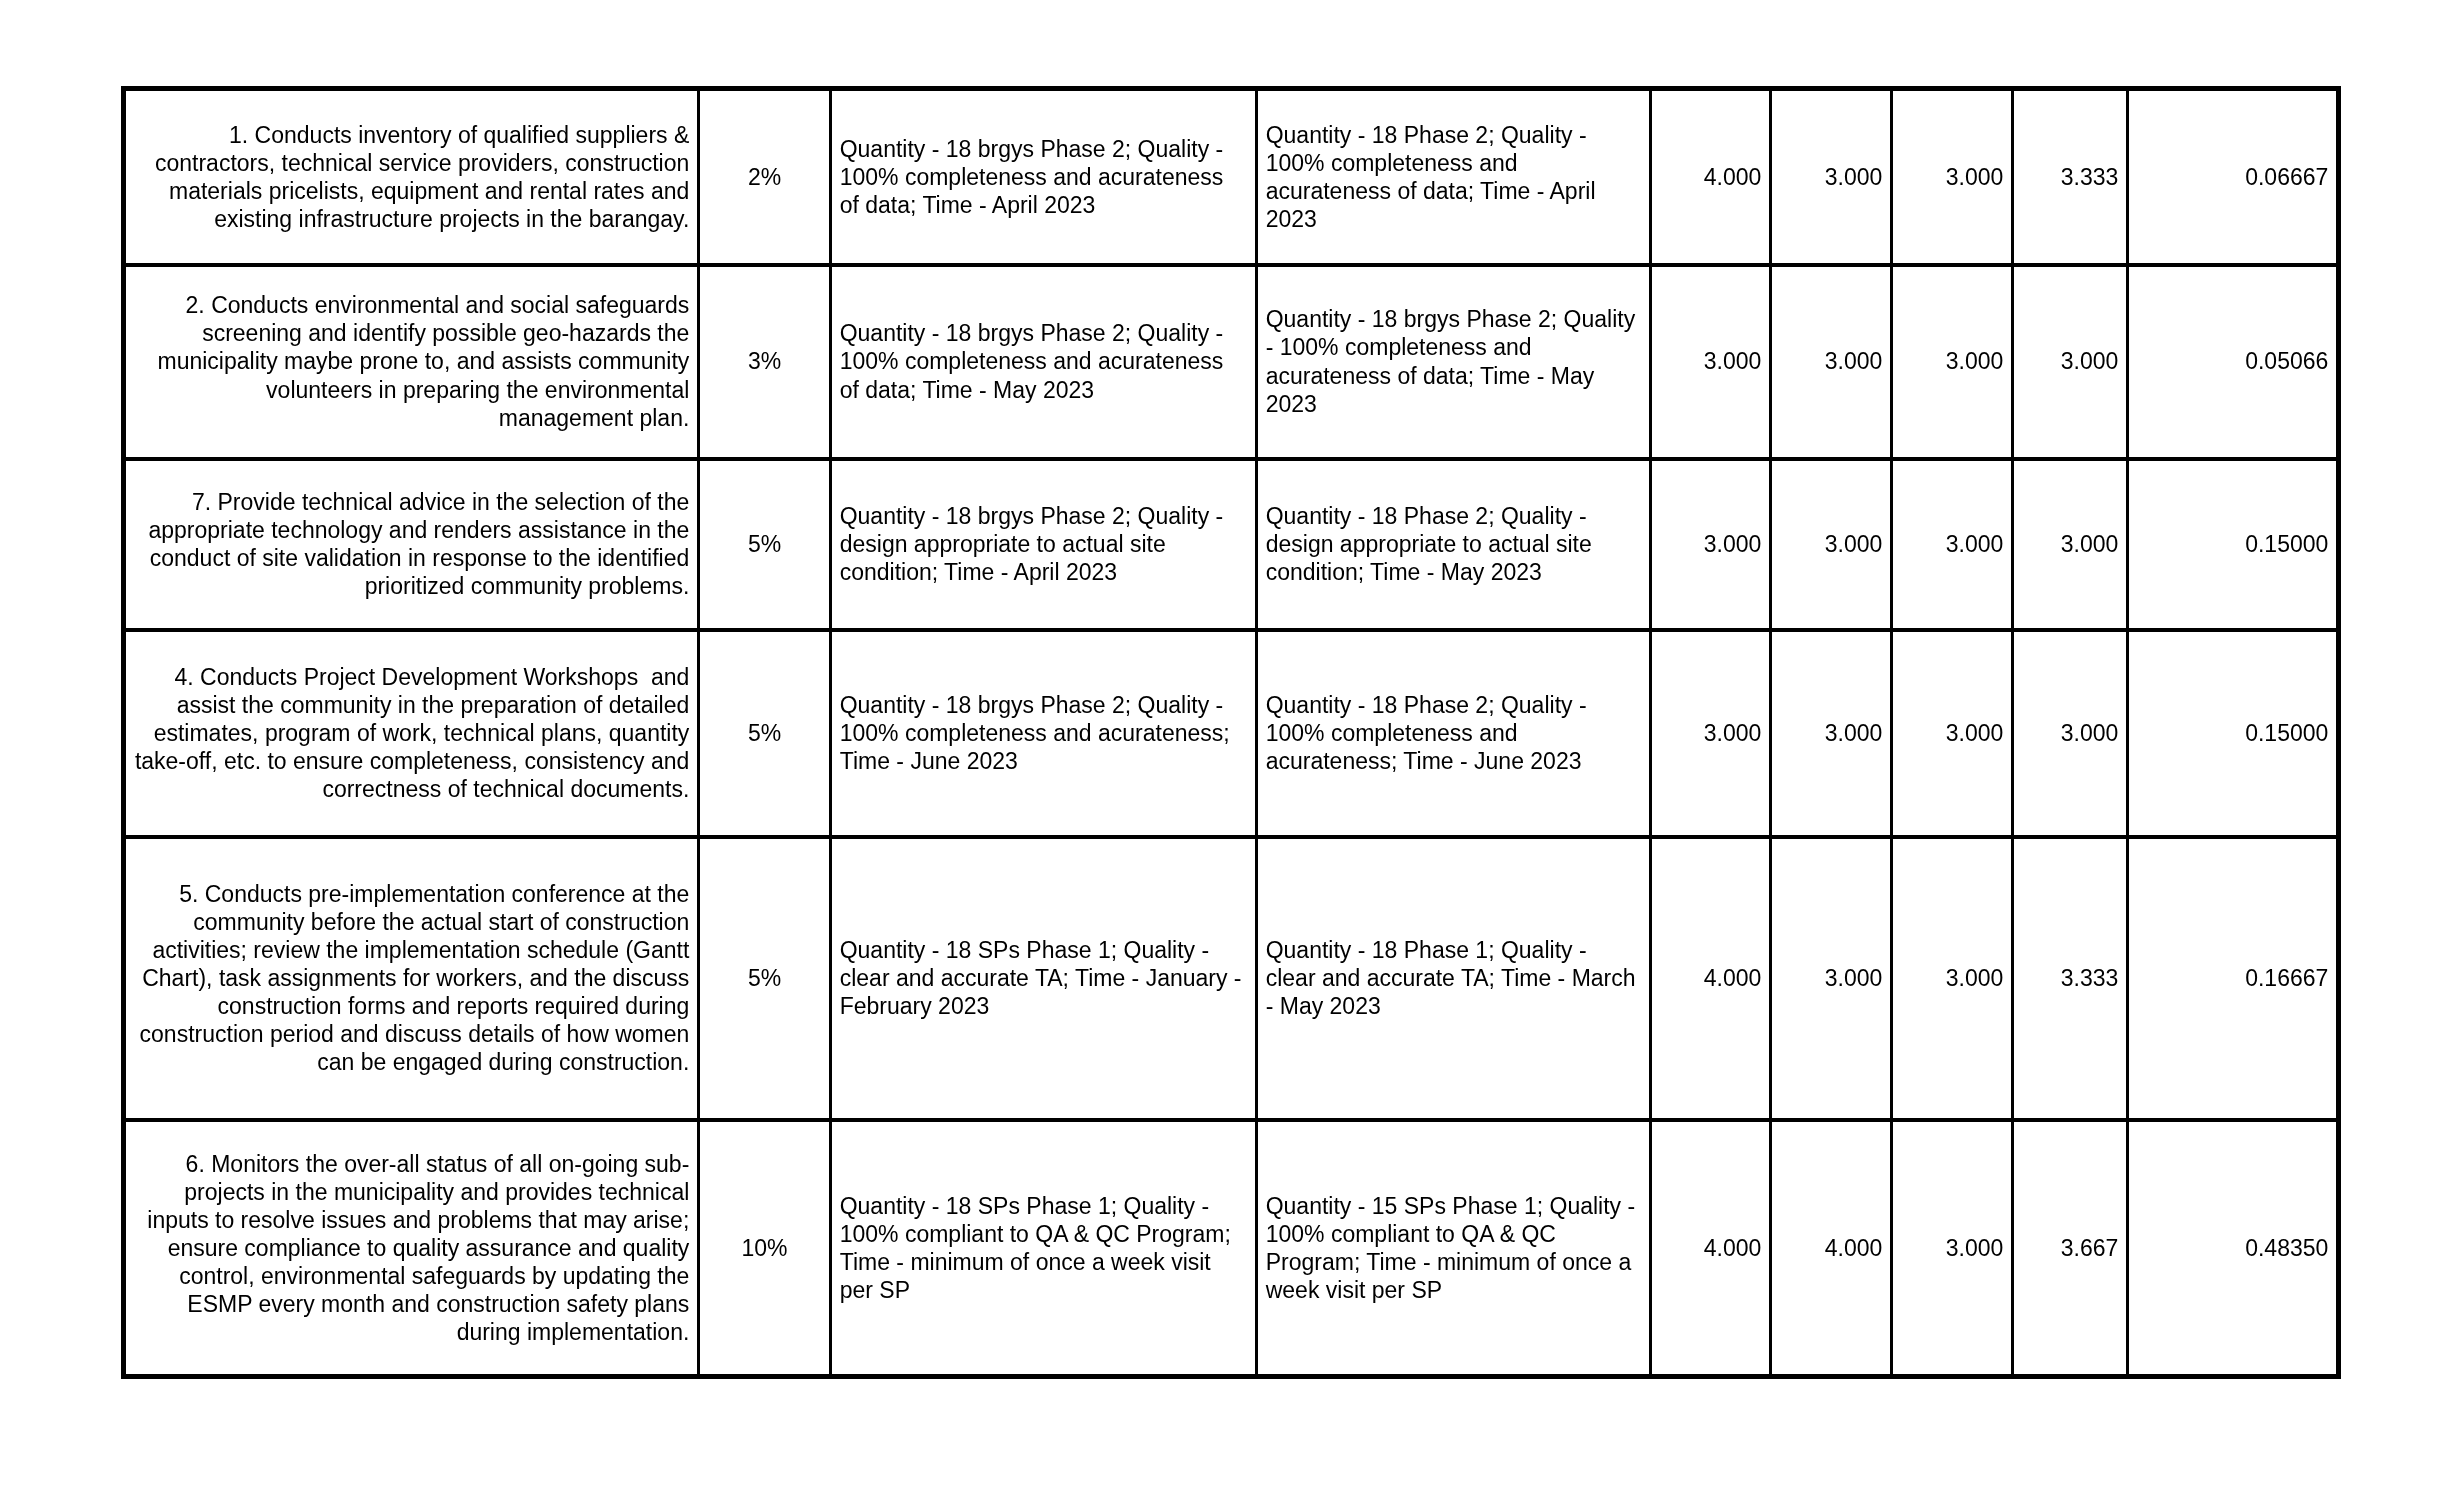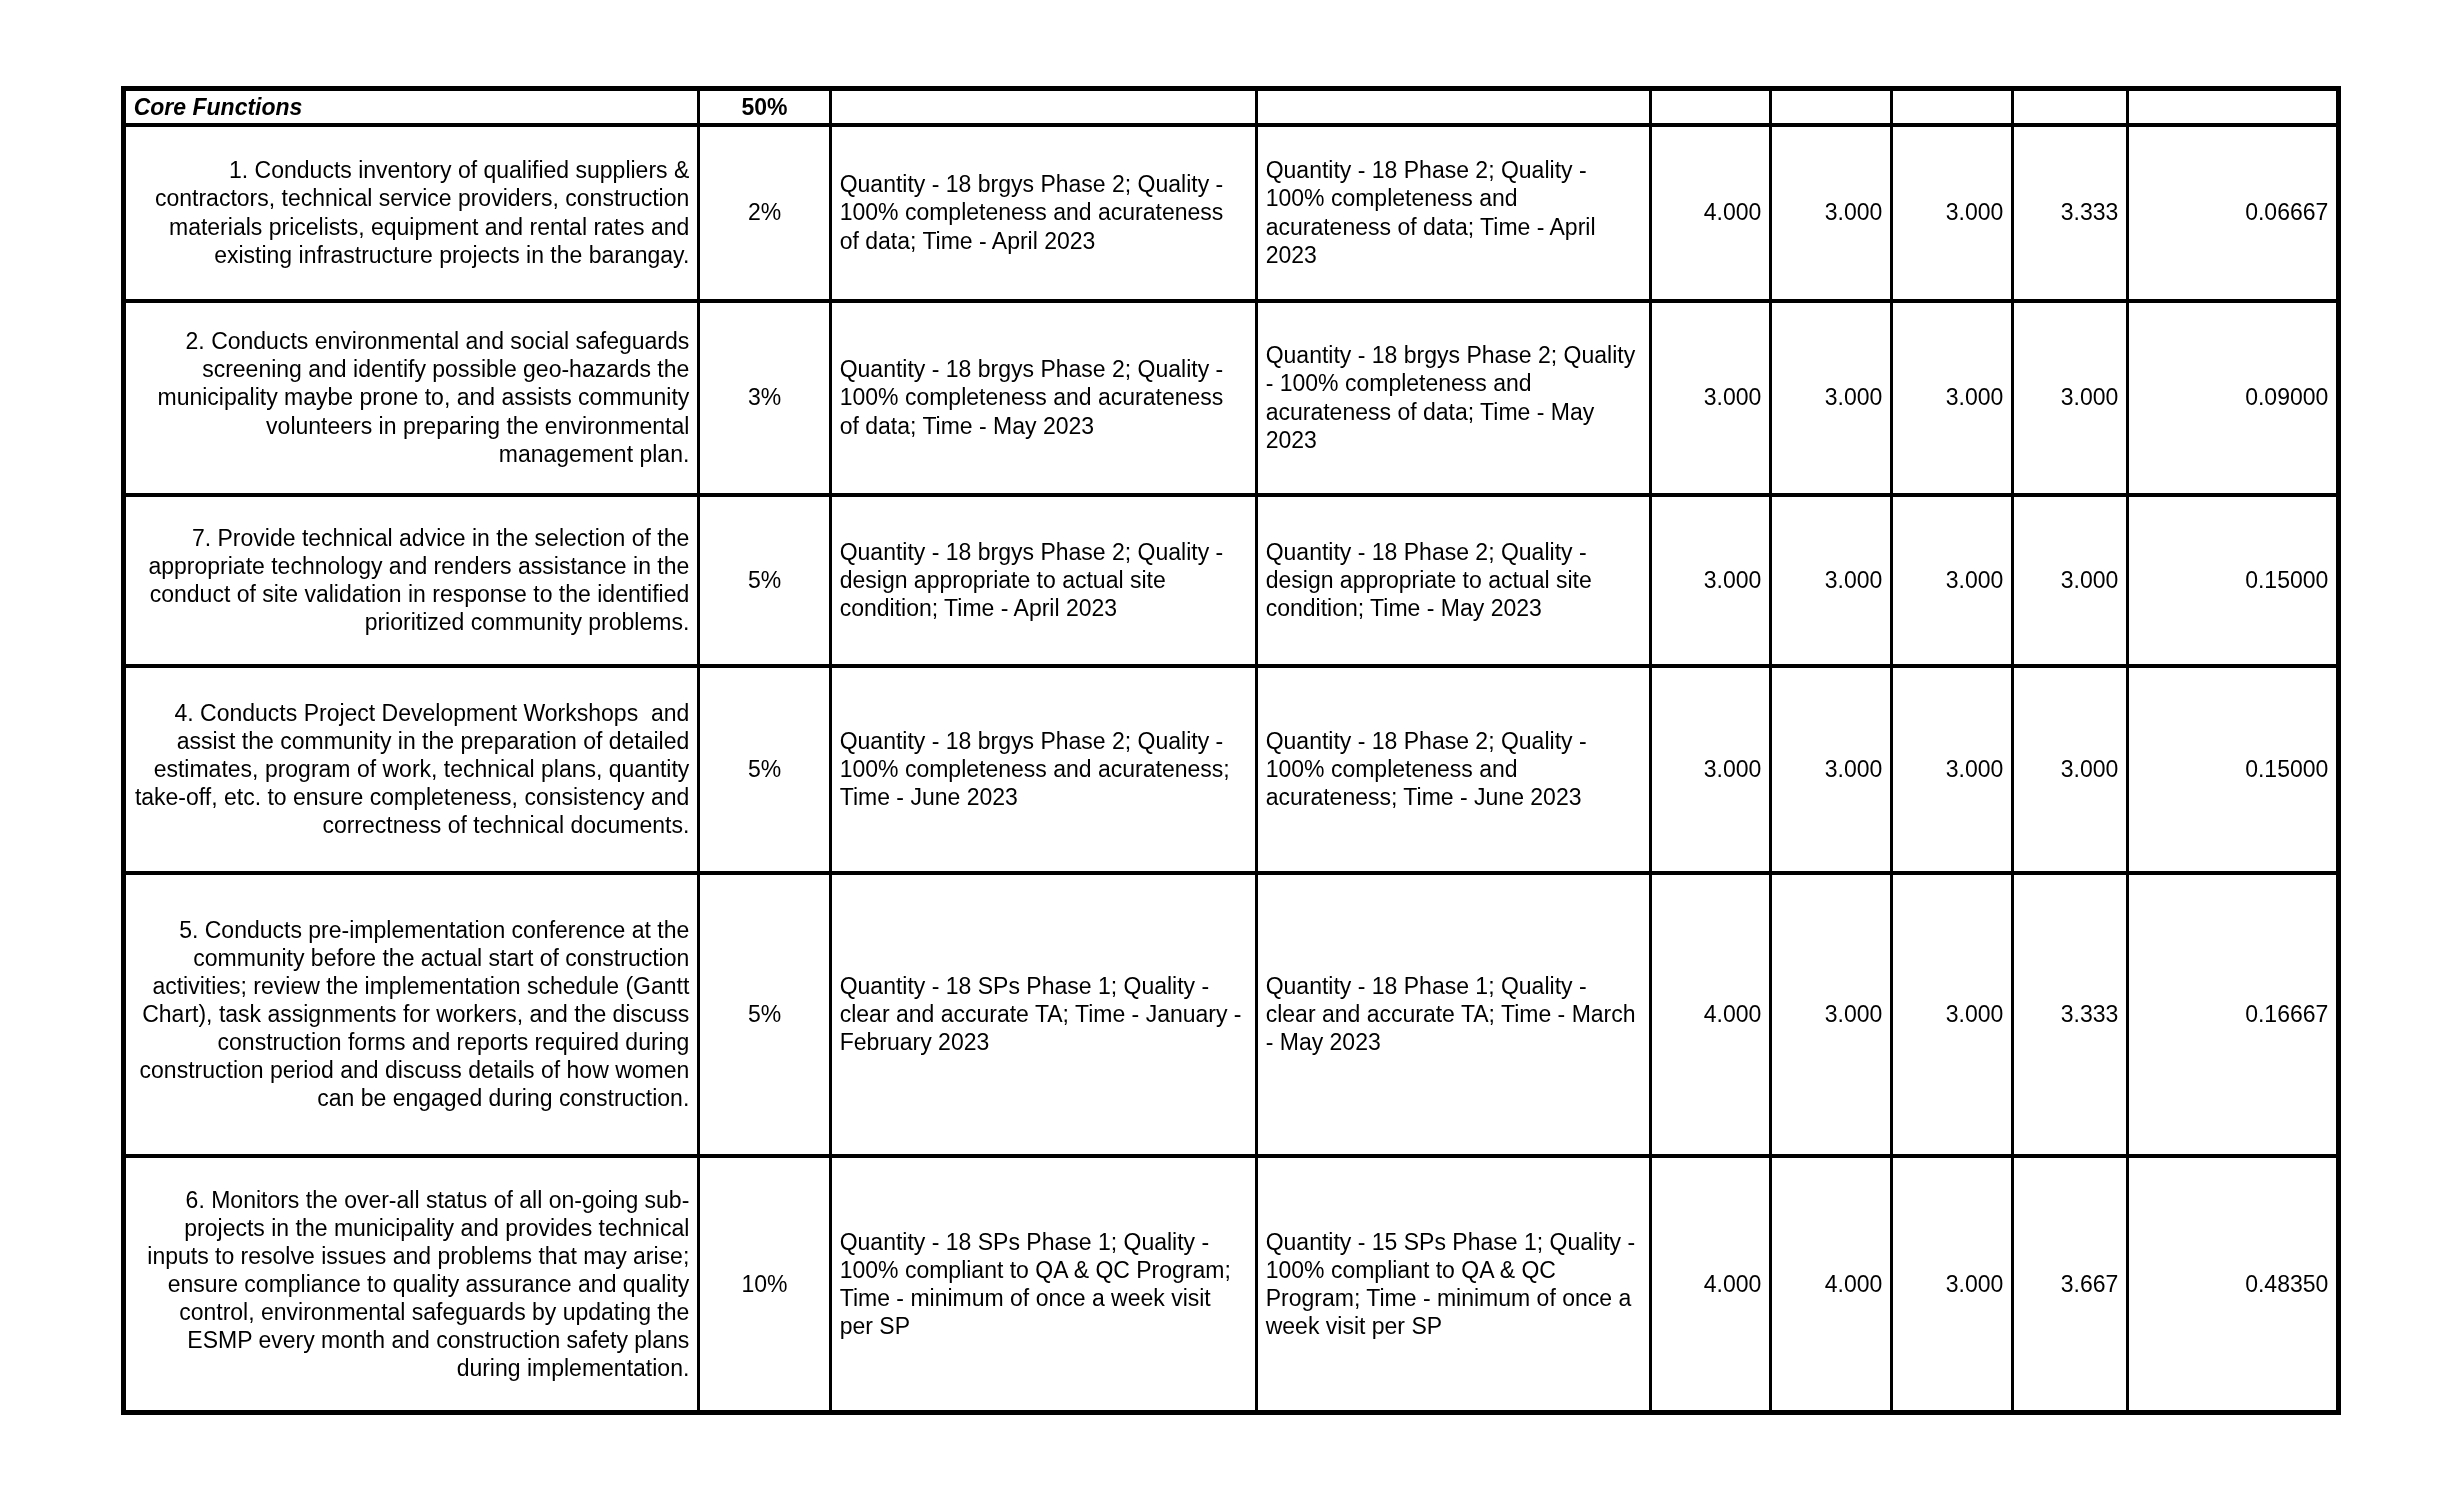--- a/index.html
+++ b/index.html
@@ -80,31 +80,20 @@
     <col style="width:426px">
     <col style="width:394px">
     <col style="width:120px">
     <col style="width:121px">
     <col style="width:121px">
     <col style="width:115px">
     <col style="width:211px">
   </colgroup>
 
   <tbody>
-      <tr class="header-row">
-    <td class="title-cell">Core Functions</td>
-    <td class="weight-head-cell">50%</td>
-    <td></td>
-    <td></td>
-    <td></td>
-    <td></td>
-    <td></td>
-    <td></td>
-    <td></td>
-  </tr>
 
   <tr style="height:176px">
     <td class="task-cell">1. Conducts inventory of qualified suppliers &amp; contractors, technical service providers, construction materials pricelists, equipment and rental rates and existing infrastructure projects in the barangay.</td>
     <td class="weight-cell">2%</td>
     <td class="target-cell">Quantity - 18 brgys Phase 2; Quality - 100% completeness and acurateness of data; Time - April 2023</td>
     <td class="accomp-cell">Quantity - 18 Phase 2; Quality - 100% completeness and acurateness of data; Time - April 2023</td>
     <td class="num-cell">4.000</td>
     <td class="num-cell">3.000</td>
     <td class="num-cell">3.000</td>
     <td class="num-cell">3.333</td>
@@ -113,21 +102,21 @@
 
   <tr style="height:194px">
     <td class="task-cell">2. Conducts environmental and social safeguards screening and identify possible geo-hazards the municipality maybe prone to, and assists community volunteers in preparing the environmental management plan.</td>
     <td class="weight-cell">3%</td>
     <td class="target-cell">Quantity - 18 brgys Phase 2; Quality - 100% completeness and acurateness of data; Time - May 2023</td>
     <td class="accomp-cell">Quantity - 18 brgys Phase 2; Quality - 100% completeness and acurateness of data; Time - May 2023</td>
     <td class="num-cell">3.000</td>
     <td class="num-cell">3.000</td>
     <td class="num-cell">3.000</td>
     <td class="num-cell">3.000</td>
-    <td class="score-cell">0.09000</td>
+    <td class="score-cell">0.05066</td>
   </tr>
 
   <tr style="height:171px">
     <td class="task-cell">7. Provide technical advice in the selection of the appropriate technology and renders assistance in the conduct of site validation in response to the identified prioritized community problems.</td>
     <td class="weight-cell">5%</td>
     <td class="target-cell">Quantity - 18 brgys Phase 2; Quality - design appropriate to actual site condition; Time - April 2023</td>
     <td class="accomp-cell">Quantity - 18 Phase 2; Quality - design appropriate to actual site condition; Time - May 2023</td>
     <td class="num-cell">3.000</td>
     <td class="num-cell">3.000</td>
     <td class="num-cell">3.000</td>

